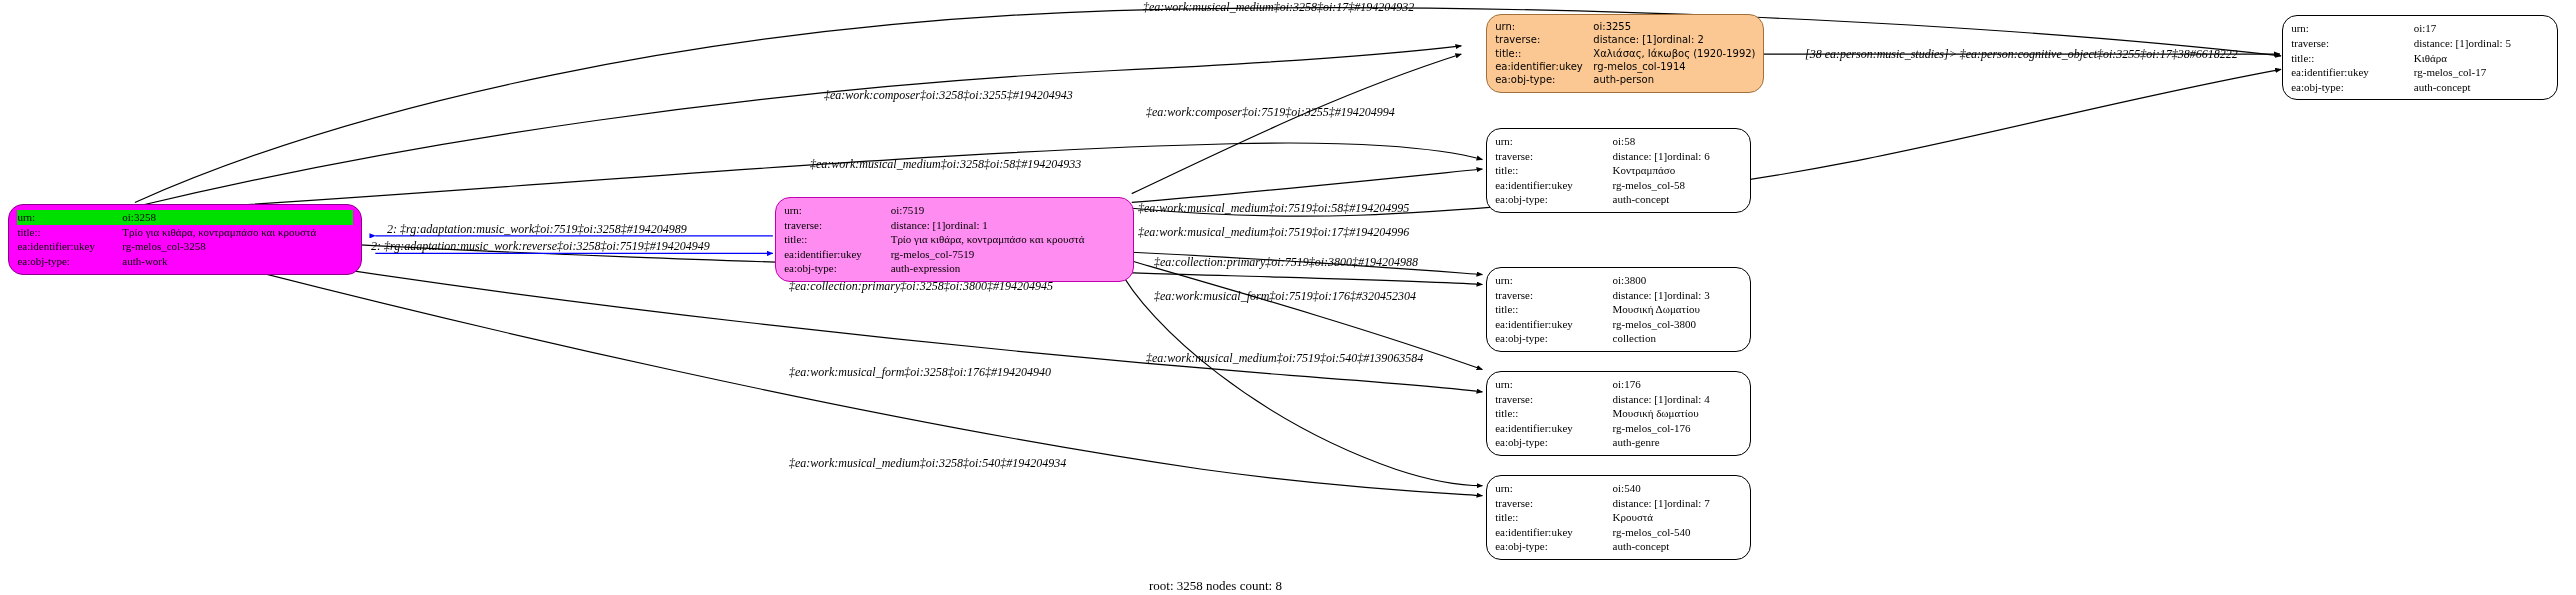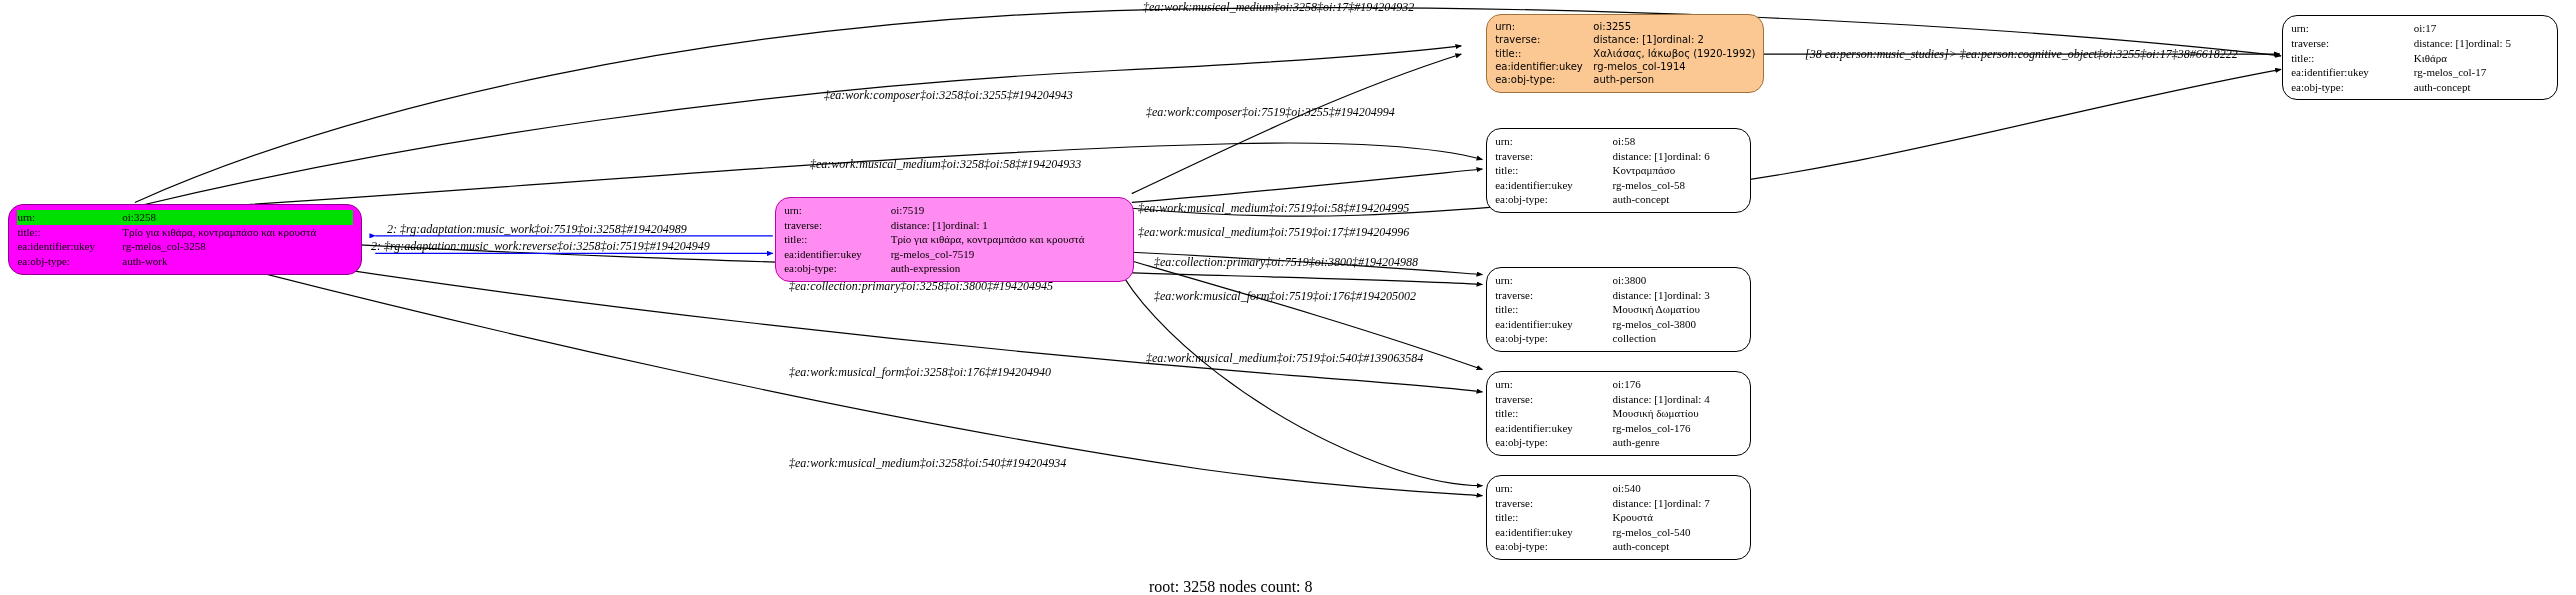--- a/index.html
+++ b/index.html
@@ -80,21 +80,21 @@
     line-height: 1.15;
     color: #000000;
     white-space: nowrap;
     font-family: "Liberation Serif", "DejaVu Serif", serif;
     z-index: 6;
     font-style: italic;
   }
   .edge-label.blue { color: #000000; }
   .footer {
     position: absolute;
-    font-size: 16px;
+    font-size: 13px;
     color: #000000;
     white-space: nowrap;
     z-index: 6;
   }
 </style>
 </head>
 <body>
 
 <div id="stage">
 
@@ -373,21 +373,21 @@
   <div class="edge-label" style="left:1138px; top:226px;text-align:center;">‡ea:work:musical_medium‡oi:7519‡oi:17‡#194204996</div>
 
   <div class="edge-label blue" style="left:387px; top:223px;">2: ‡rg:adaptation:music_work‡oi:7519‡oi:3258‡#194204989</div>
 
   <div class="edge-label blue" style="left:371px; top:240px;">2: ‡rg:adaptation:music_work:reverse‡oi:3258‡oi:7519‡#194204949</div>
 
   <div class="edge-label" style="left:1154px; top:256px;">‡ea:collection:primary‡oi:7519‡oi:3800‡#194204988</div>
 
   <div class="edge-label" style="left:789px; top:280px;">‡ea:collection:primary‡oi:3258‡oi:3800‡#194204945</div>
 
-  <div class="edge-label" style="left:1154px; top:290px;">‡ea:work:musical_form‡oi:7519‡oi:176‡#194205002</div>
+  <div class="edge-label" style="left:1154px; top:290px;">‡ea:work:musical_form‡oi:7519‡oi:176‡#320452304</div>
 
   <div class="edge-label" style="left:789px; top:366px;">‡ea:work:musical_form‡oi:3258‡oi:176‡#194204940</div>
 
   <div class="edge-label" style="left:1146px; top:352px;">‡ea:work:musical_medium‡oi:7519‡oi:540‡#139063584</div>
 
   <div class="edge-label" style="left:789px; top:457px;">‡ea:work:musical_medium‡oi:3258‡oi:540‡#194204934</div>
 
   <div class="edge-label" style="left:1805px; top:48px;">[38 ea:person:music_studies]&gt; ‡ea:person:cognitive_object‡oi:3255‡oi:17‡38#6618222</div>
 
   <div class="footer" style="left:1149px; top:578px;">root: 3258 nodes count: 8</div>

